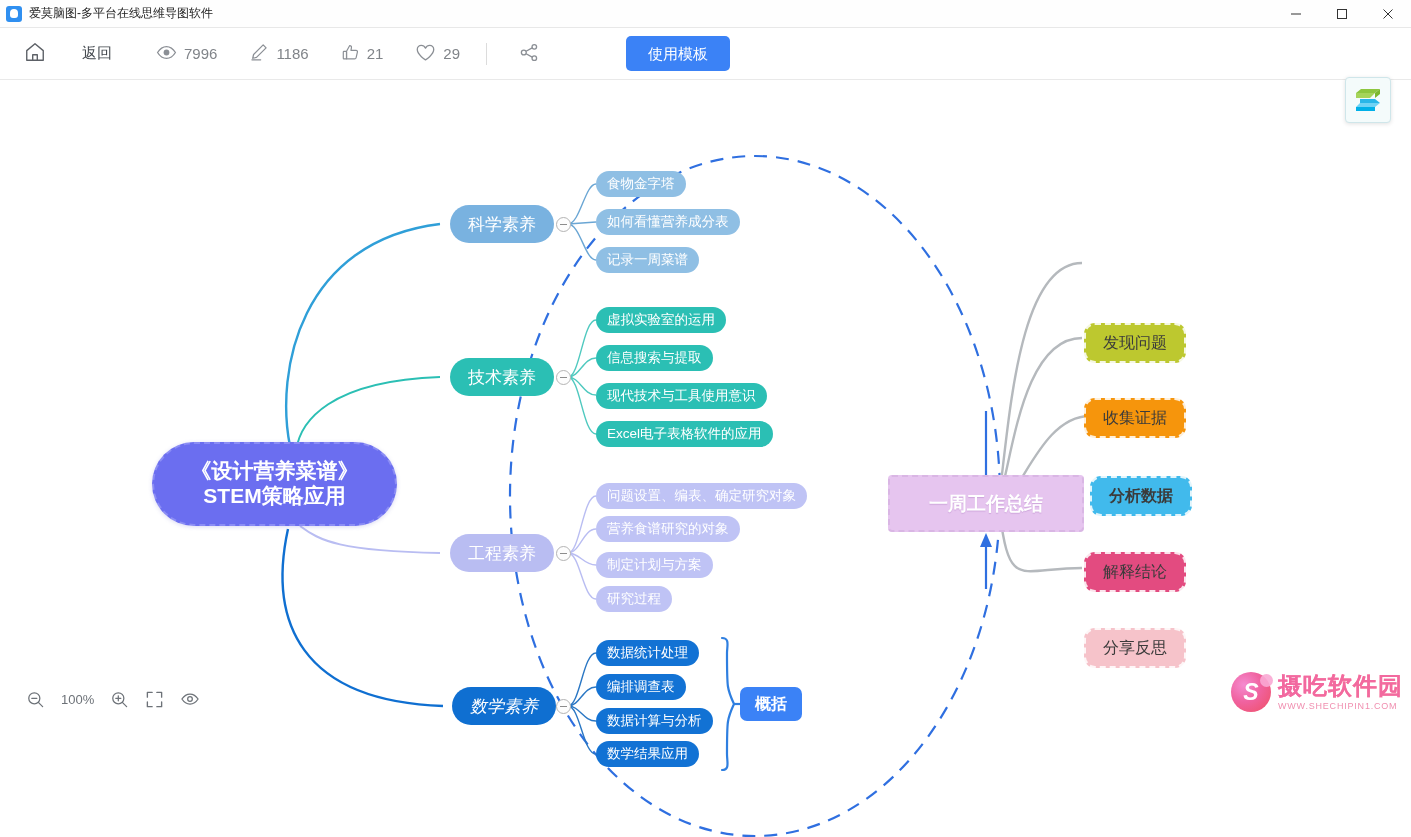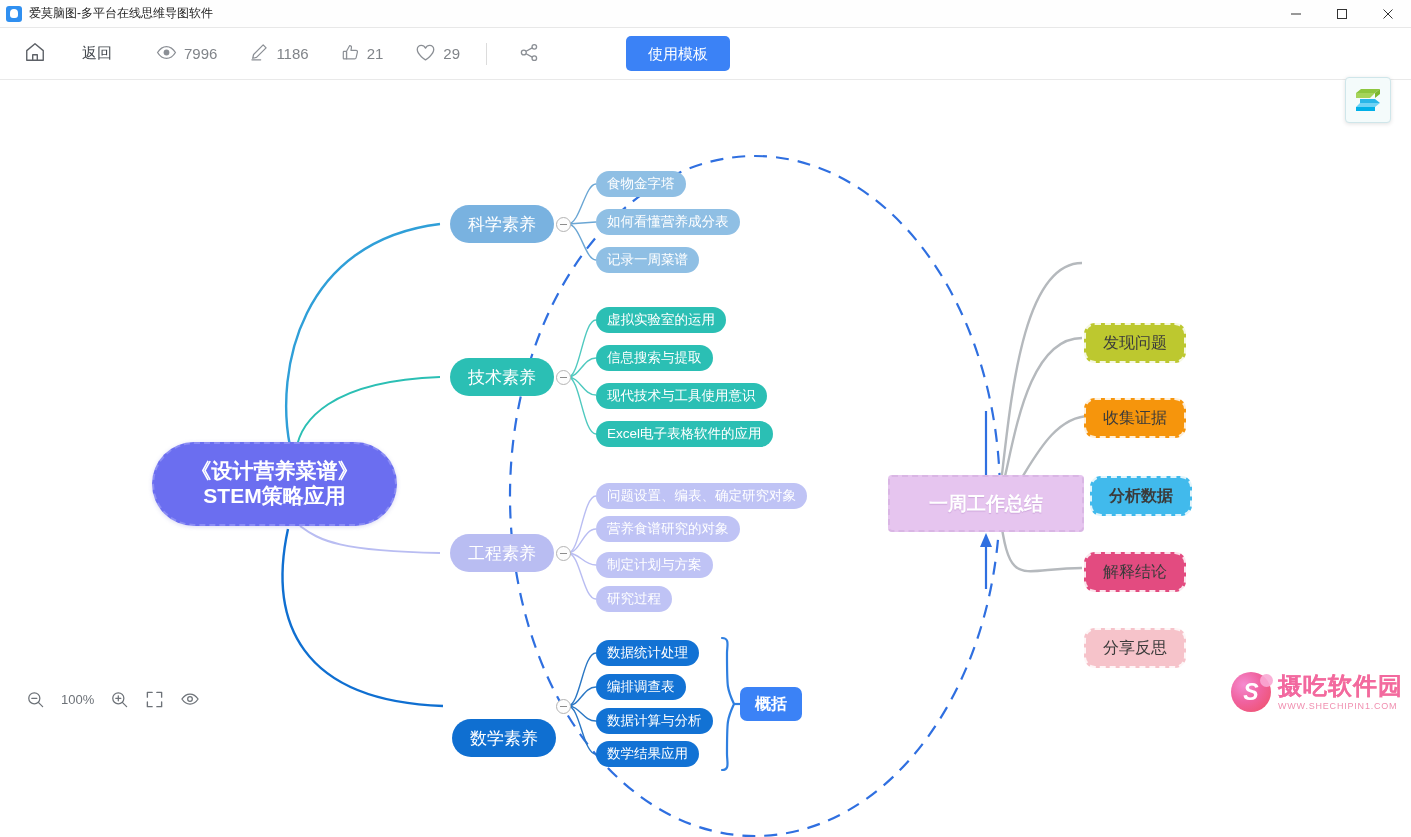--- a/index.html
+++ b/index.html
@@ -376,21 +376,21 @@
     <div class="node leaf l3" style="left:596px; top:435px;">
       <span>营养食谱研究的对象</span>
       </div>
     <div class="node leaf l3" style="left:596px; top:471px;">
       <span>制定计划与方案</span>
       </div>
     <div class="node leaf l3" style="left:596px; top:505px;">
       <span>研究过程</span>
       </div>
 
-    <div class="node branch b4" style="left:452px; top:638px;">
+    <div class="node branch b4" style="left:452px; top:606px;font-style:italic;">
       <span>数学素养</span>
     </div>
     <div class="toggle" style="left:556px; top:618px;"></div>
     <div class="node leaf l4" style="left:596px; top:559px;">
       <span>数据统计处理</span>
       </div>
     <div class="node leaf l4" style="left:596px; top:593px;">
       <span>编排调查表</span>
       </div>
     <div class="node leaf l4" style="left:596px; top:627px;">

